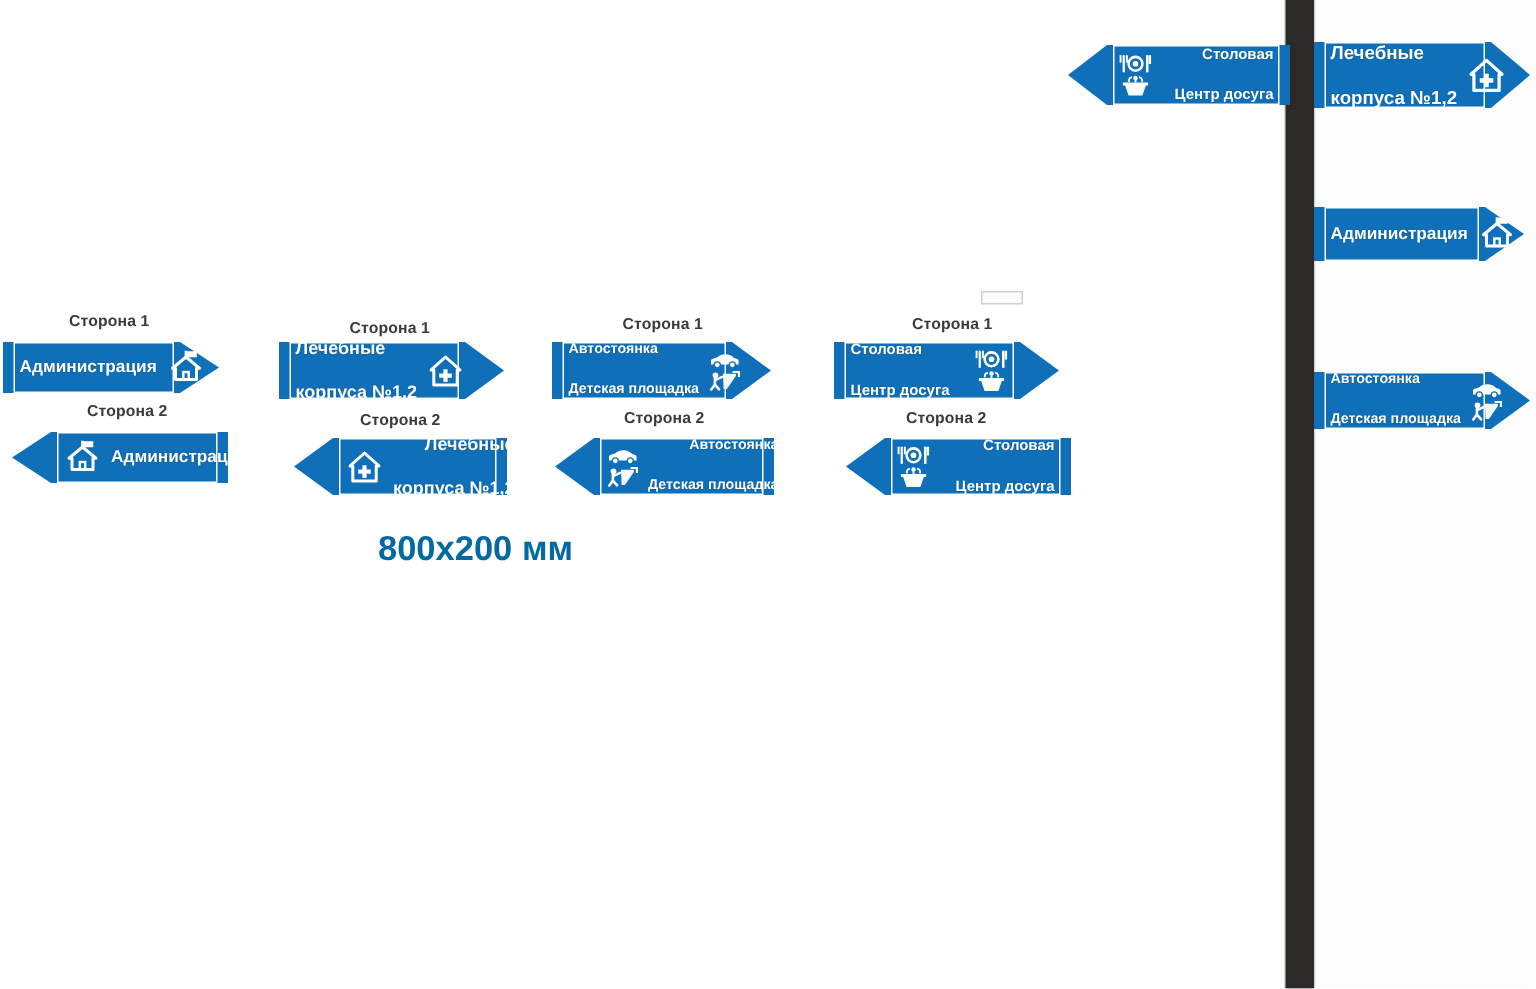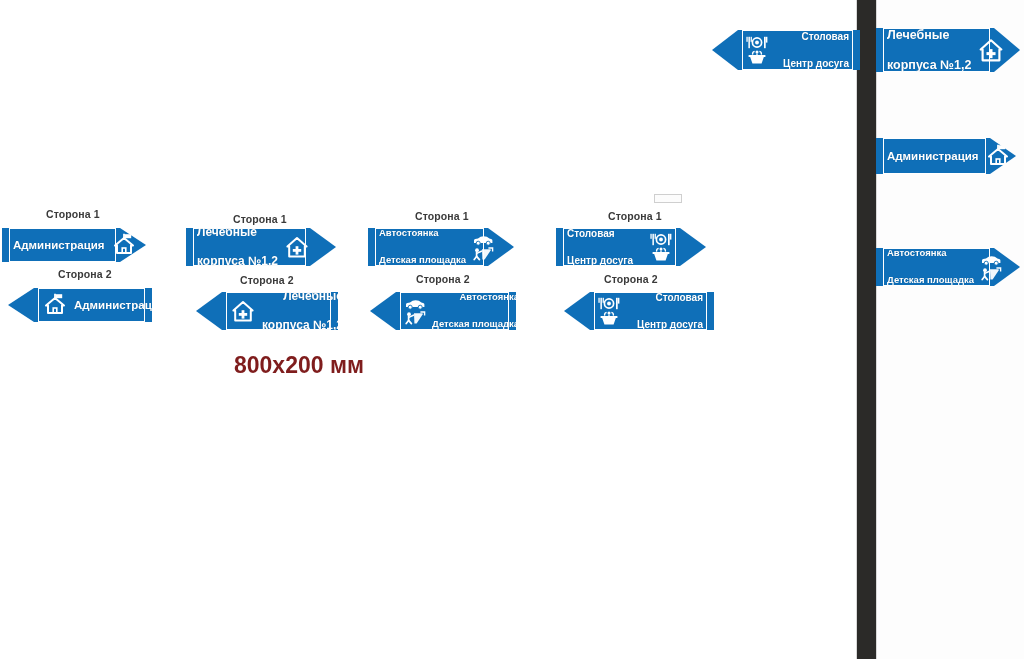--- a/index.html
+++ b/index.html
@@ -97,22 +97,23 @@
     position:absolute;
     border:1px solid #cfcfcf;
     background:#fcfcfc;
     width:26px;height:7px;
   }
 
   
   .dim-label{
     position:absolute;
     font-weight:700;
-    color:#7f1d1d;
+    color:#0369a1;
     white-space:nowrap;
+    margin-left:18px;
   }
 </style>
 </head>
 <body>
 
 <div id="canvas">
 
   <div class="pole-right-bg"></div>
   <div class="pole"></div>
 

